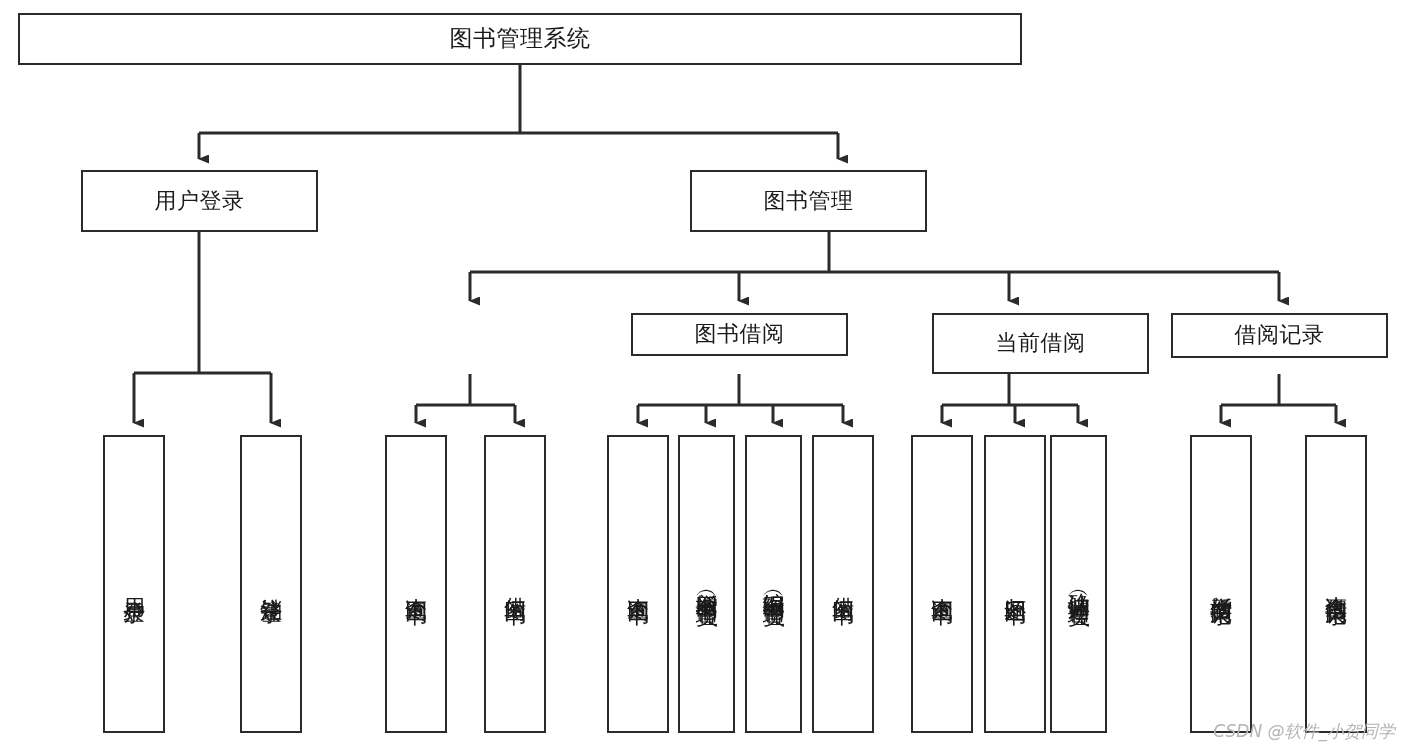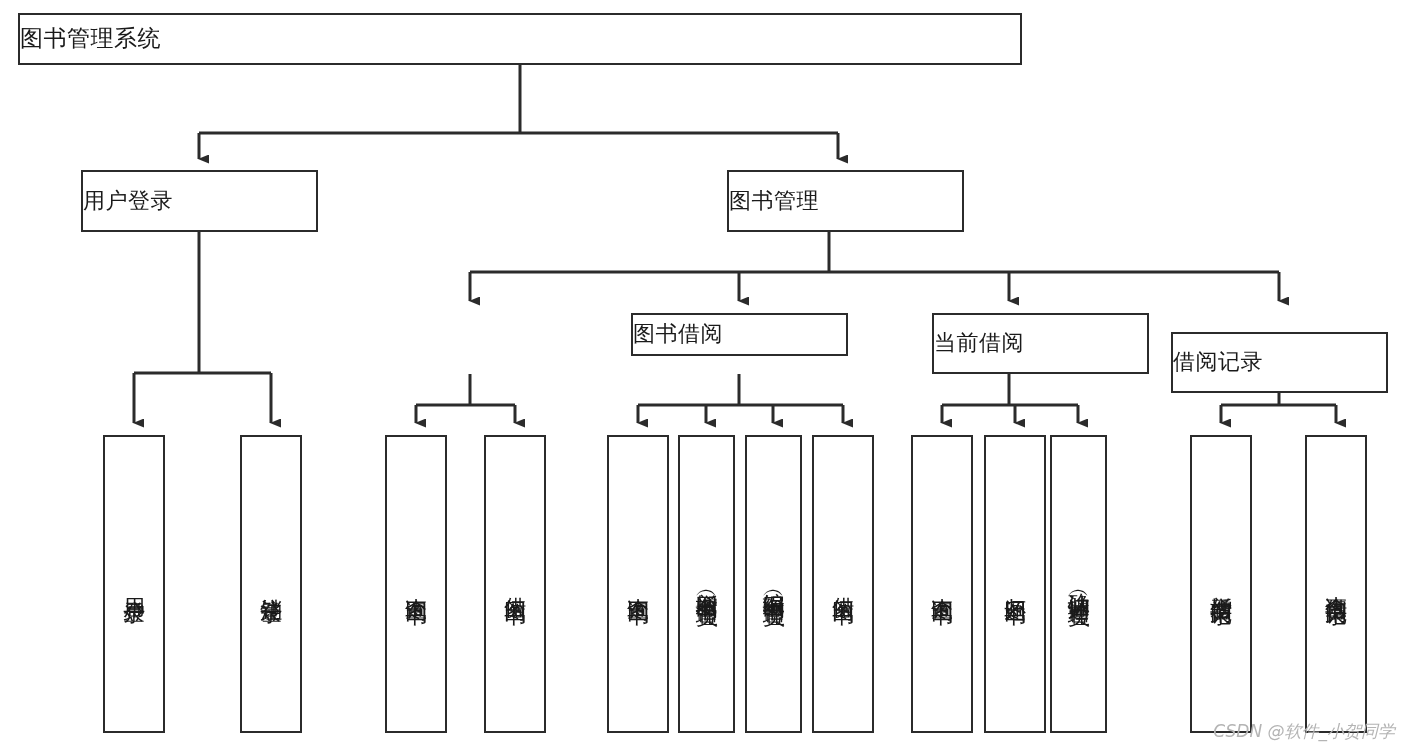--- a/index.html
+++ b/index.html
@@ -26,20 +26,21 @@
     height: 747px;
     pointer-events: none;
   }
   .node {
     position: absolute;
     box-sizing: border-box;
     background: #ffffff;
     border: 2px solid #2b2b2b;
     display: flex;
     align-items: center;
+    justify-content: center;
     color: #1a1a1a;
   }
   .node-label {
     display: block;
     text-align: center;
     line-height: 1.28;
     letter-spacing: 0.5px;
   }
   .node-root .node-label {
     font-size: 23px;
@@ -131,31 +132,31 @@
     </g>
   </svg>
 
   <div class="node node-root" style="left:18px; top:13px; width:1004px; height:52px;">
     <span class="node-label">图书管理系统</span>
   </div>
 
   <div class="node node-branch" style="left:81px; top:170px; width:237px; height:62px;">
     <span class="node-label">用户登录</span>
   </div>
-  <div class="node node-branch" style="left:727px; top:170px; width:237px; height:62px;">
+  <div class="node node-branch" style="left:690px; top:170px; width:237px; height:62px;">
     <span class="node-label">图书管理</span>
   </div>
 
   <div class="node node-branch" style="left:631px; top:313px; width:217px; height:43px;">
     <span class="node-label">图书借阅</span>
   </div>
   <div class="node node-branch" style="left:932px; top:313px; width:217px; height:61px;">
     <span class="node-label">当前借阅</span>
   </div>
-  <div class="node node-branch" style="left:1171px; top:332px; width:217px; height:61px;">
+  <div class="node node-branch" style="left:1171px; top:313px; width:217px; height:45px;">
     <span class="node-label">借阅记录</span>
   </div>
 
   <div class="node node-leaf" style="left:103px; top:435px; width:62px; height:298px;">
     <span class="node-label">用户登录</span>
   </div>
   <div class="node node-leaf" style="left:240px; top:435px; width:62px; height:298px;">
     <span class="node-label">注销登录</span>
   </div>
 

